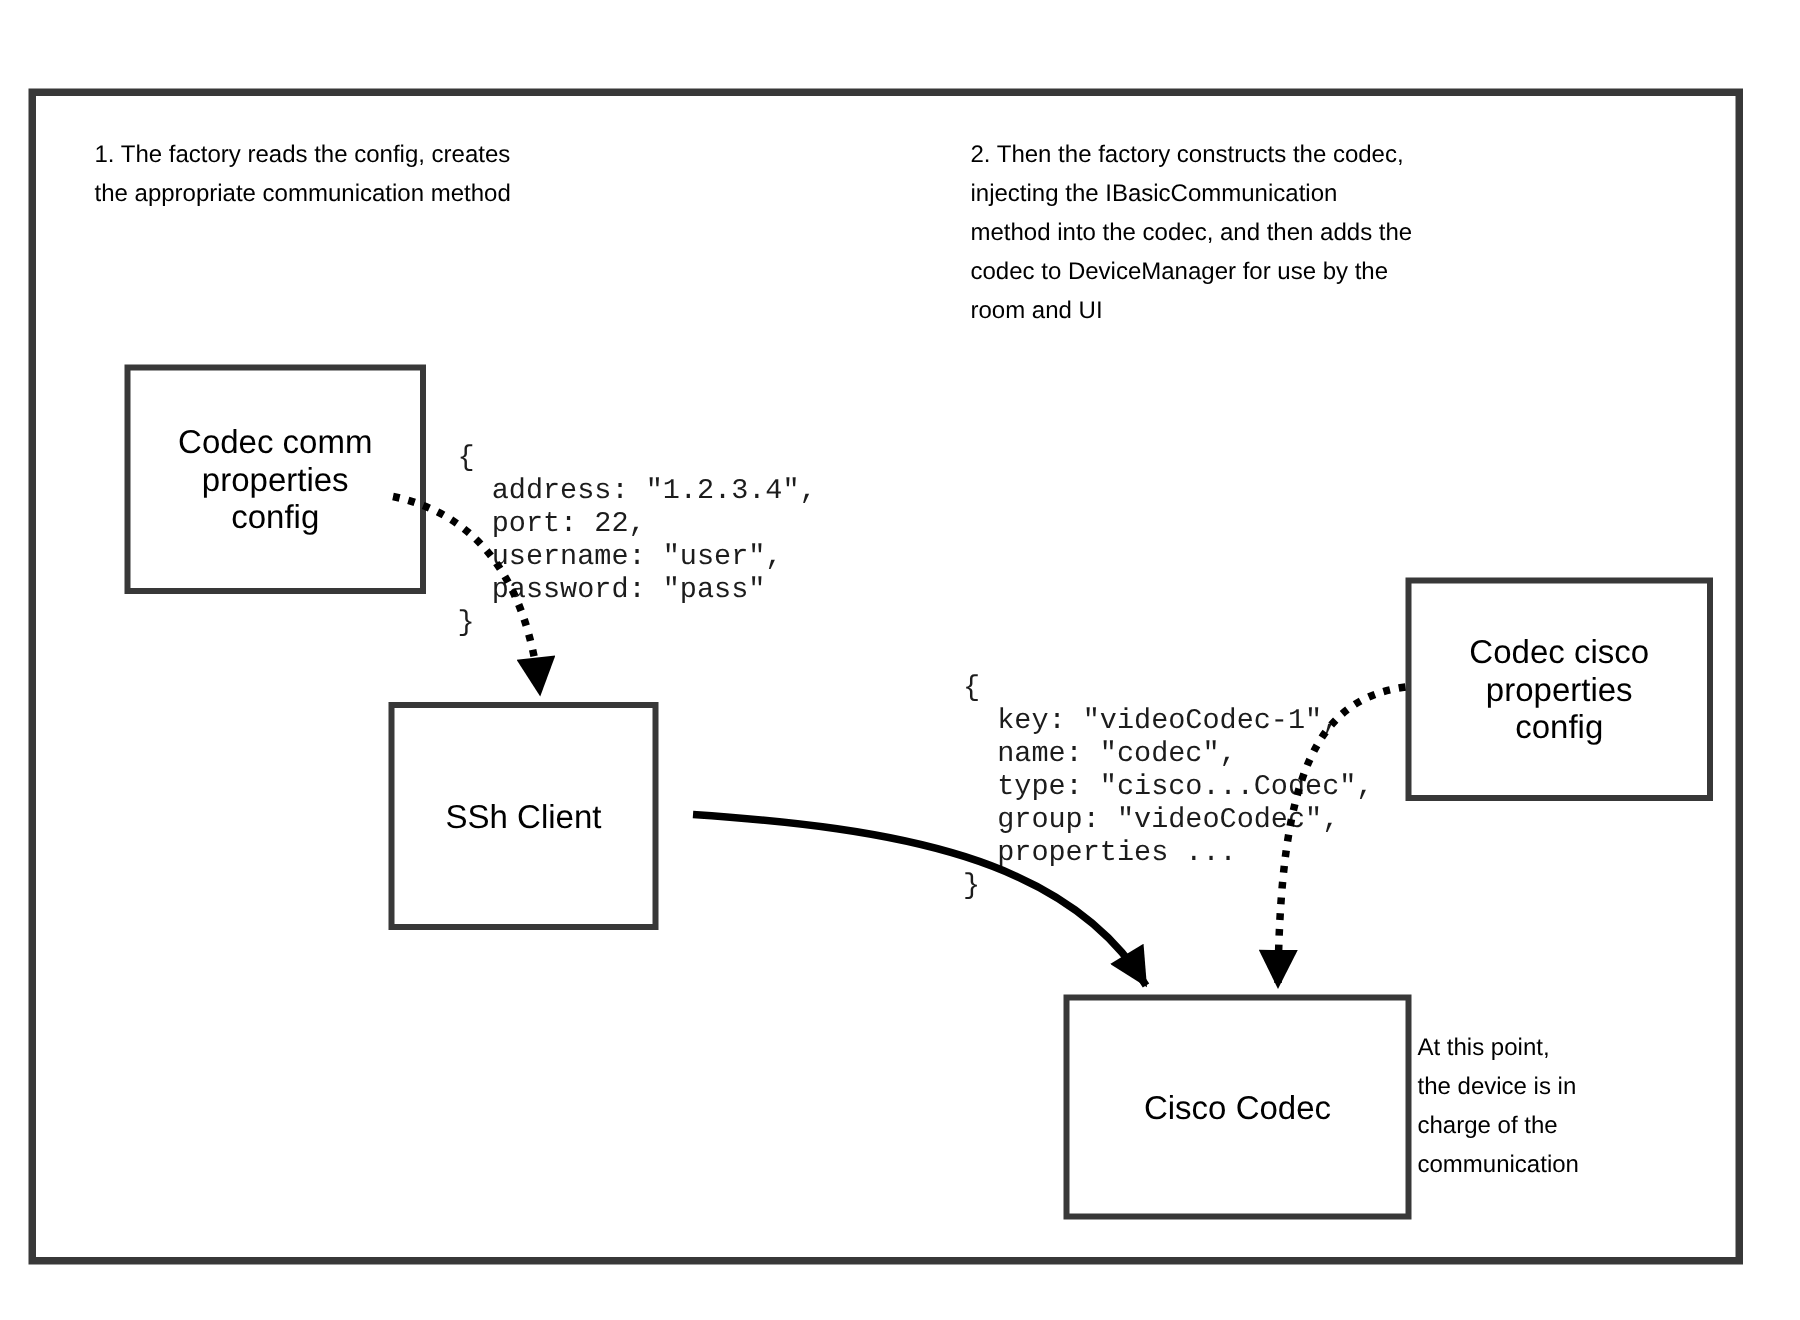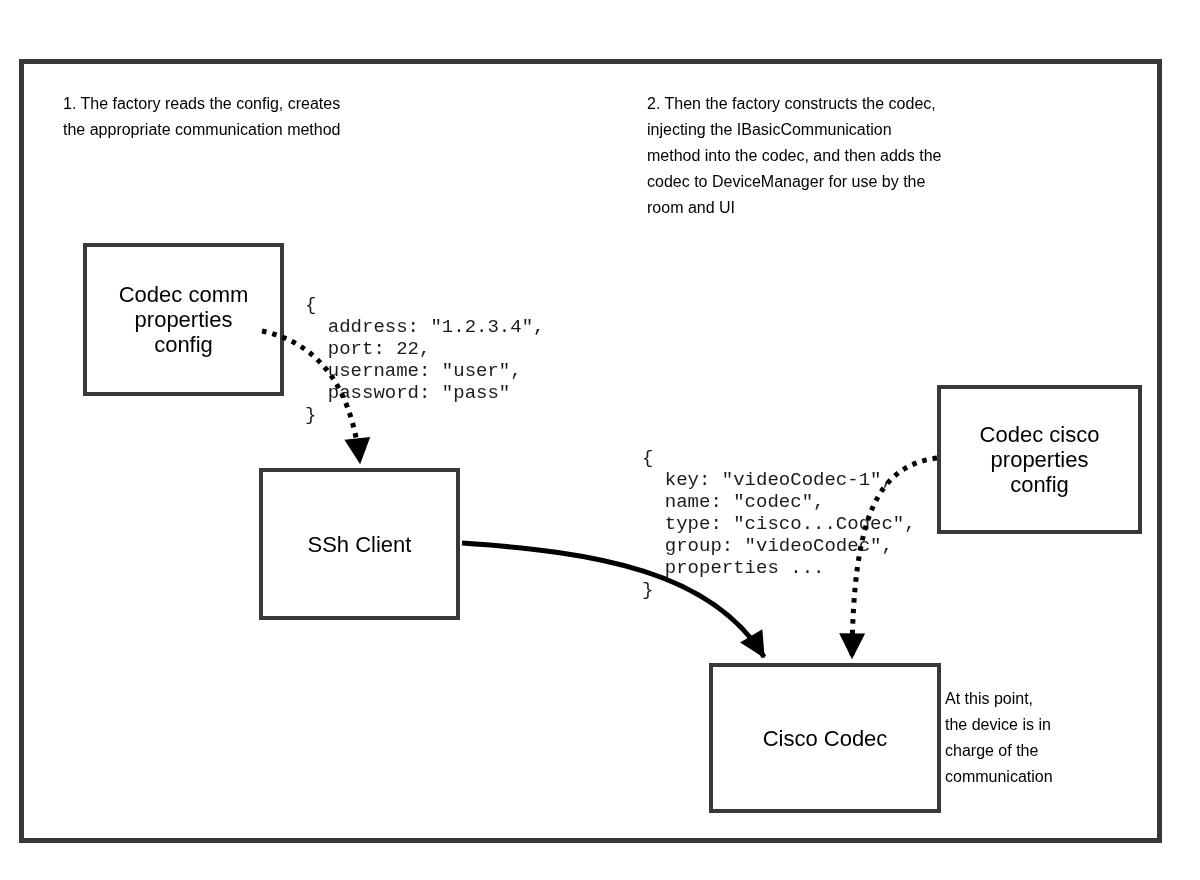--- a/index.html
+++ b/index.html
@@ -38,21 +38,21 @@
   .node {
     position: absolute;
     border: 4px solid var(--line-color);
     background: #ffffff;
     display: flex; align-items: center; justify-content: center;
     text-align: center;
     font-size: 22px; line-height: 25px;
     white-space: pre-line;
   }
   #box-codec-comm-config  { left: 59px;  top: 243px; width: 201px; height: 153px; margin-left: 24px; }
-  #box-ssh-client         { left: 259px; top: 468px; width: 201px; height: 152px; text-align: center; }
+  #box-ssh-client         { left: 259px; top: 468px; width: 180px; height: 152px; text-align: center; }
   #box-codec-other-config { left: 937px; top: 385px; width: 205px; height: 149px; }
   #box-cisco-codec        { left: 709px; top: 663px; width: 232px; height: 150px; }
 
   .code {
     position: absolute;
     font-family: "Liberation Mono", monospace;
     font-size: 19px;
     line-height: 22px;
     white-space: pre;
     color: #1c1c1c;

